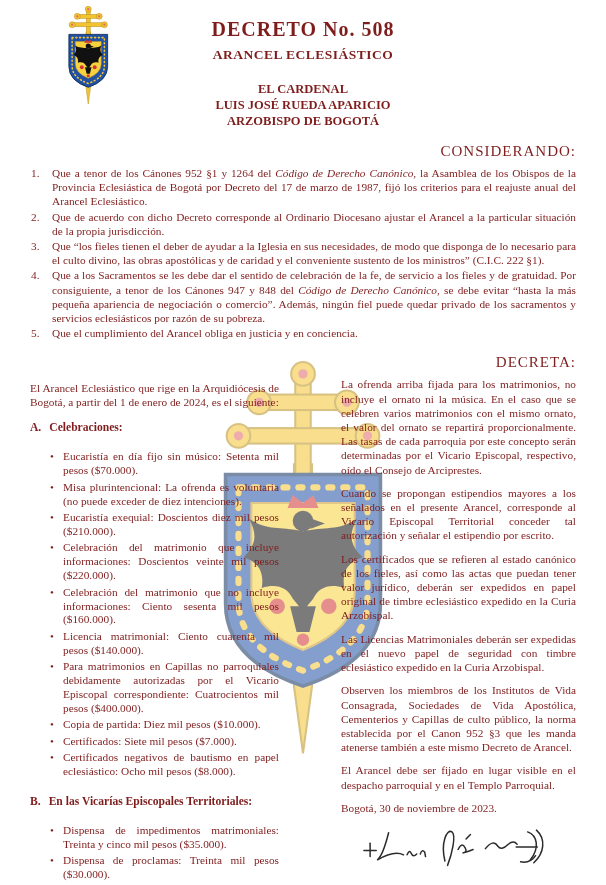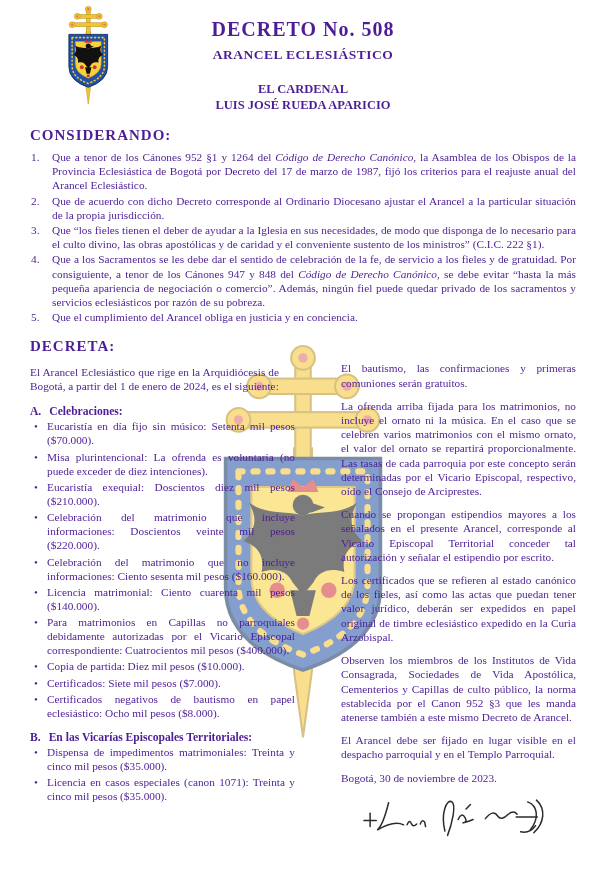--- a/index.html
+++ b/index.html
@@ -2,39 +2,39 @@
 <html lang="es"><head>
 <meta charset="utf-8">
 <style>
   html,body{margin:0;padding:0;background:#fff;}
   .page{
     position:relative;
     width:606px;height:885px;
     margin:0 auto;
     background:#fff;
     font-family:"Liberation Serif", serif;
-    color:#4c1d95;
+    color:#7f1d1d;
     overflow:hidden;
     box-sizing:border-box;
     padding:8px 30px 0 30px;
   }
   
   .coa-header{
     position:absolute;left:56px;top:6px;height:100px;width:auto;
   }
   .header-titles{text-align:center;padding-top:10px;}
   .doc-title{
     font-size:20px;font-weight:bold;letter-spacing:1px;margin:0 0 6px 0;
     font-family:"Liberation Serif",serif;
   }
   .doc-subtitle{font-size:13.5px;font-weight:bold;letter-spacing:.5px;margin:0 0 18px 0;}
   .addressee{font-size:12.5px;font-weight:bold;line-height:16px;}
   
   .section-heading{
-    text-align:left;font-size:15px;font-weight:bold;letter-spacing:1px;
+    text-align:right;font-size:15px;font-weight:normal;letter-spacing:1px;
     margin:14px 0 6px 0;
   }
   
   ol.considerando{
     margin:2px 0 0 0;padding:0 0 0 22px;
     counter-reset:cons;
     list-style:none;
     font-size:11.3px;line-height:14.2px;text-align:justify;
   }
   ol.considerando>li{counter-increment:cons;position:relative;margin:0 0 1px 0;padding-left:0;}
@@ -49,21 +49,21 @@
     height:400px;width:auto;opacity:.55;z-index:0;pointer-events:none;
   }
   .cols-inner{position:relative;z-index:1;display:flex;gap:46px;}
   .col-left{flex:0 0 265px;}
   .col-right{flex:1;min-width:0;}
   .col-left p.intro{font-size:11.3px;line-height:14px;text-align:justify;margin:4px 16px 12px 0;}
   .list-section-heading{
     font-size:11.6px;font-weight:bold;margin:10px 0 2px 0;display:flex;gap:8px;
   }
   ul.fees{
-    margin:0;padding:0 0 0 17px;list-style:none;
+    margin:16px;padding:0 0 0 17px;list-style:none;
     font-size:11.3px;line-height:13.9px;text-align:justify;
   }
   ul.fees>li{position:relative;margin:0 0 2.5px 0;}
   ul.fees>li::before{content:"\2022";position:absolute;left:-13px;font-size:11px;}
   .col-right p{font-size:11.3px;line-height:14.2px;text-align:justify;margin:0 0 9px 0;}
   .date-line{font-size:11.3px;margin:16px 0 2px 0;}
   
   .sig-block{text-align:center;}
   .sig1-svg{display:block;margin:0 auto;height:44px;width:232px;}
 </style>
@@ -114,20 +114,21 @@
   <svg class="coa-header" viewBox="0 0 100 155">
       <use href="#coa"></use>
     </svg>
 
   <div class="header-titles">
     <div class="doc-title">DECRETO No. 508</div>
     <div class="doc-subtitle">ARANCEL ECLESIÁSTICO</div>
     <div class="addressee">
       <div>EL CARDENAL</div>
       <div>LUIS JOSÉ RUEDA APARICIO</div>
+      <div>ARZOBISPO DE BOGOTÁ</div>
     </div>
   </div>
 
   <div class="section-heading">CONSIDERANDO:</div>
   <ol class="considerando">
       <li>Que a tenor de los Cánones 952 §1 y 1264 del <i>Código de Derecho Canónico</i>, la Asamblea de los Obispos de la Provincia Eclesiástica de Bogotá por Decreto del 17 de marzo de 1987, fijó los criterios para el reajuste anual del Arancel Eclesiástico.</li>
       <li>Que de acuerdo con dicho Decreto corresponde al Ordinario Diocesano ajustar el Arancel a la particular situación de la propia jurisdicción.</li>
       <li>Que “los fieles tienen el deber de ayudar a la Iglesia en sus necesidades, de modo que disponga de lo necesario para el culto divino, las obras apostólicas y de caridad y el conveniente sustento de los ministros” (C.I.C. 222 §1).</li>
       <li>Que a los Sacramentos se les debe dar el sentido de celebración de la fe, de servicio a los fieles y de gratuidad.  Por consiguiente, a tenor de los Cánones 947 y 848 del <i>Código de Derecho Canónico</i>, se debe evitar “hasta la más pequeña apariencia de negociación o comercio”.  Además, ningún fiel puede quedar privado de los sacramentos y servicios eclesiásticos por razón de su pobreza.</li>
       <li>Que el cumplimiento del Arancel obliga en justicia y en conciencia.</li>
@@ -162,30 +163,31 @@
             <li>Certificados: Siete mil pesos ($7.000).</li>
             <li>Certificados negativos de bautismo en papel eclesiástico: Ocho mil pesos ($8.000).</li>
           </ul>
 
         <div class="list-section-heading">
           <span>B.</span>
           <span>En las Vicarías Episcopales Territoriales:</span>
         </div>
         <ul class="fees">
             <li>Dispensa de impedimentos matrimoniales: Treinta y cinco mil pesos ($35.000).</li>
+            <li>Dispensa de proclamas: Treinta mil pesos ($30.000).</li>
             <li>Licencia en casos especiales (canon 1071): Treinta y cinco mil pesos ($35.000).</li>
           </ul>
       </div>
 
       <div class="col-right">
         <div>
-            <p>El bautismo, las confirmaciones y primeras comuniones serán gratuitos.</p>
             <p>La ofrenda arriba fijada para los matrimonios, no incluye el ornato ni la música. En el caso que se celebren varios matrimonios con el mismo ornato, el valor del ornato se repartirá proporcionalmente. Las tasas de cada parroquia por este concepto serán determinadas por el Vicario Episcopal, respectivo, oído el Consejo de Arciprestes.</p>
             <p>Cuando se propongan estipendios mayores a los señalados en el presente Arancel, corresponde al Vicario Episcopal Territorial conceder tal autorización y señalar el estipendio por escrito.</p>
             <p>Los certificados que se refieren al estado canónico de los fieles, así como las actas que puedan tener valor jurídico, deberán ser expedidos en papel original de timbre eclesiástico expedido en la Curia Arzobispal.</p>
+            <p>Las Licencias Matrimoniales deberán ser expedidas en el nuevo papel de seguridad con timbre eclesiástico expedido en la Curia Arzobispal.</p>
             <p>Observen los miembros de los Institutos de Vida Consagrada, Sociedades de Vida Apostólica, Cementerios y Capillas de culto público, la norma establecida por el Canon 952 §3 que les manda atenerse también a este mismo Decreto de Arancel.</p>
             <p>El Arancel debe ser fijado en lugar visible en el despacho parroquial y en el Templo Parroquial.</p>
           </div>
 
         <p class="date-line">Bogotá, 30 de noviembre de 2023.</p>
 
         <div class="sig-block">
           <svg class="sig1-svg" viewBox="0 0 240 50" fill="none" stroke="#2b2b2b" stroke-width="1.7" stroke-linecap="round">
             <path d="M12,30 h14"></path>
               <path d="M19,22 v15"></path>

